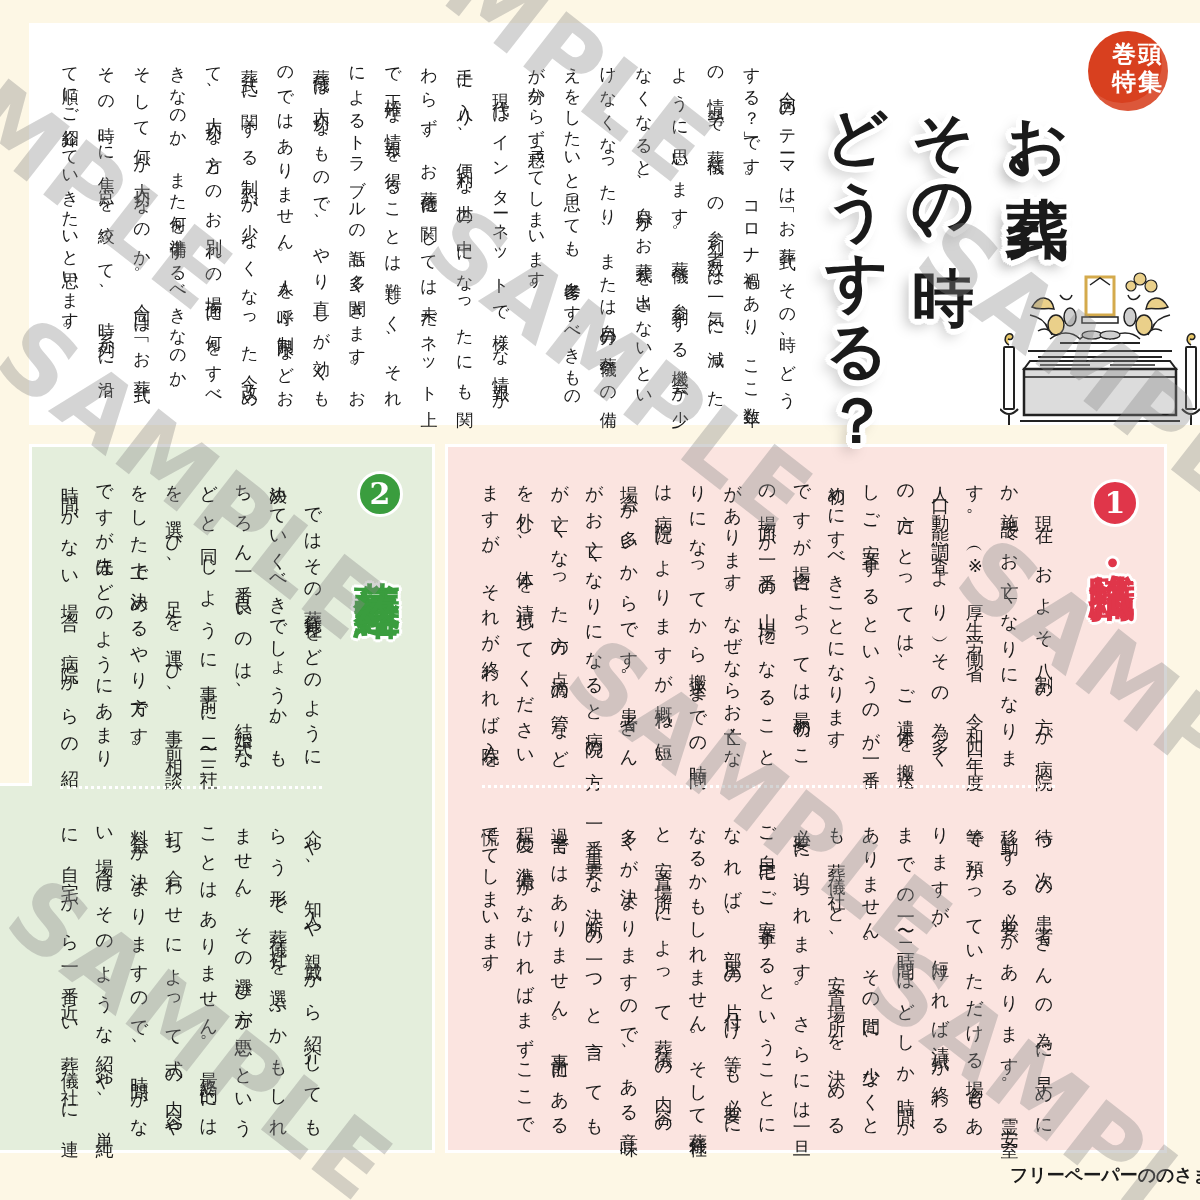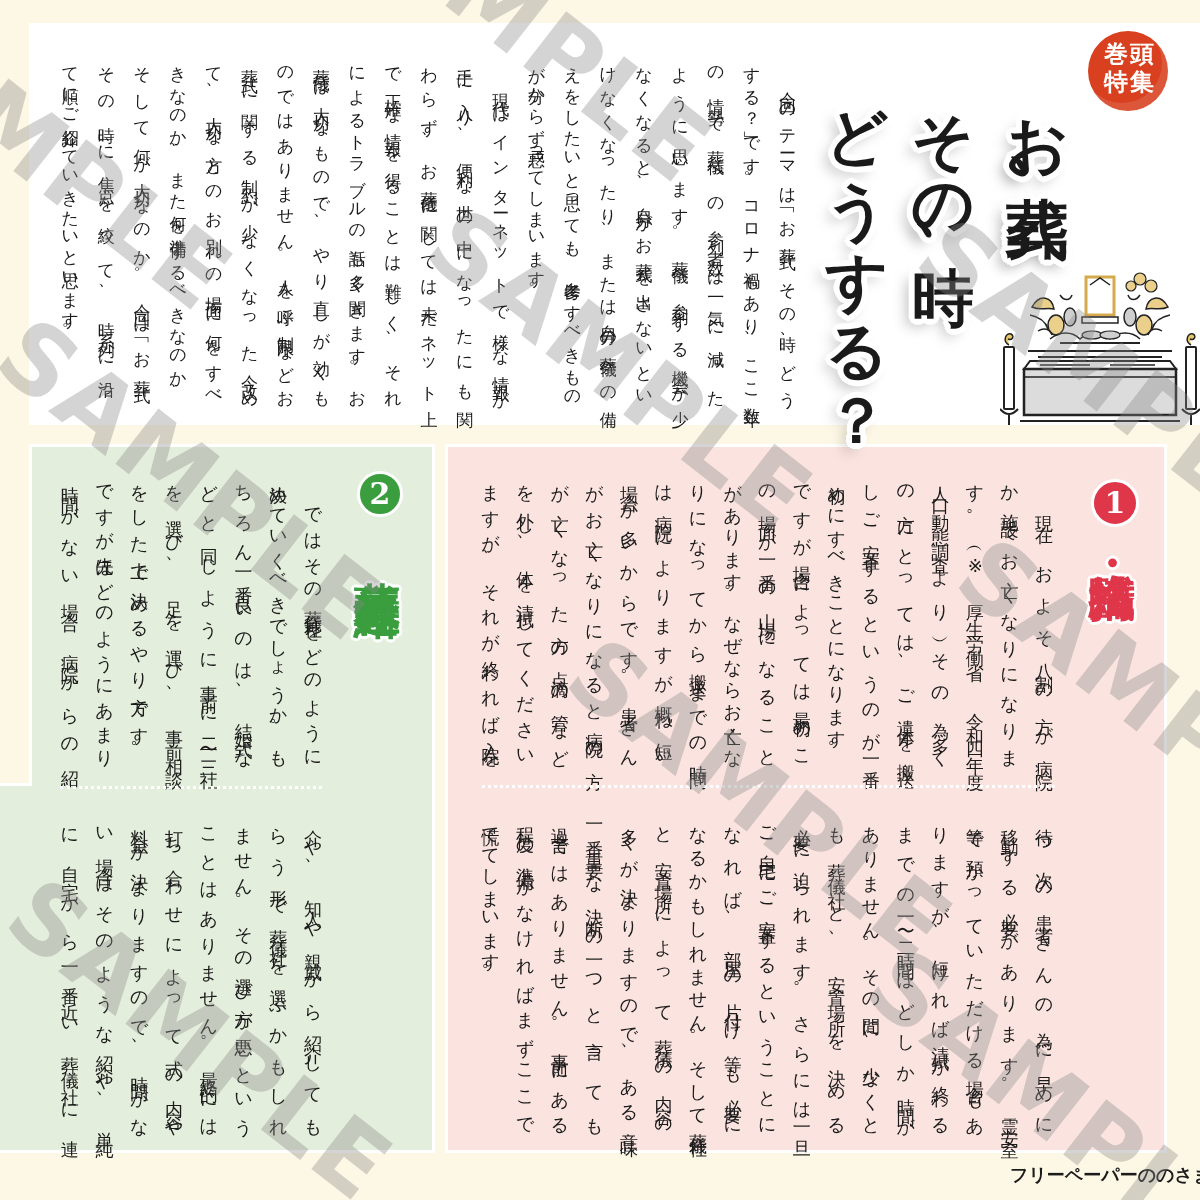--- a/index.html
+++ b/index.html
@@ -31,21 +31,21 @@
   text-shadow:6px 0 0 #fff,-6px 0 0 #fff,0 6px 0 #fff,0 -6px 0 #fff,4px 4px 0 #fff,-4px 4px 0 #fff,4px -4px 0 #fff,-4px -4px 0 #fff,
   5px 2px 0 #fff,-5px 2px 0 #fff,5px -2px 0 #fff,-5px -2px 0 #fff,2px 5px 0 #fff,-2px 5px 0 #fff,2px -5px 0 #fff,-2px -5px 0 #fff,
   -7px 7px 14px rgba(0,0,0,0.35)}
 .t1{left:1006px;top:74px}
 .t2{left:912px;top:70px}
 .t3{left:826px;top:63px}
 
 
 .badge{left:1088px;top:31px;width:80px;height:80px;border-radius:50%;background:#d8401f;
   box-shadow:inset -6px -8px 0 rgba(255,255,255,0.12)}
-.badge-text{left:1104px;top:40px;width:60px;text-align:left;color:#fff;font-family:"DejaVu Serif","Liberation Serif",serif;font-weight:bold;font-size:24px;line-height:28px;letter-spacing:2px}
+.badge-text{left:1104px;top:40px;width:60px;text-align:right;color:#fff;font-family:"DejaVu Serif","Liberation Serif",serif;font-weight:bold;font-size:24px;line-height:28px;letter-spacing:2px}
 
 
 .num-circle{width:48px;height:48px;border-radius:50%;border:3px solid #fff;color:#fff;font-family:"DejaVu Serif","Liberation Serif",serif;font-weight:bold;font-size:30px;line-height:42px;text-align:center}
 .num1{left:1091px;top:479px;background:#e0364a}
 .num2{left:357px;top:471px;background:#3a9d3e;width:46px;height:46px;line-height:40px}
 .heading{position:absolute;writing-mode:vertical-rl;font-family:"DejaVu Serif","Liberation Serif",serif;font-weight:bold;font-size:46px;line-height:46px;width:46px;white-space:nowrap;
   text-shadow:3px 0 0 #fff,-3px 0 0 #fff,0 3px 0 #fff,0 -3px 0 #fff,2px 2px 0 #fff,-2px 2px 0 #fff,2px -2px 0 #fff,-2px -2px 0 #fff}
 .h1{left:1090px;top:538px;color:#e0364a}
 .h2{left:355px;top:545px;color:#3a9d3e;letter-spacing:3px}
 

